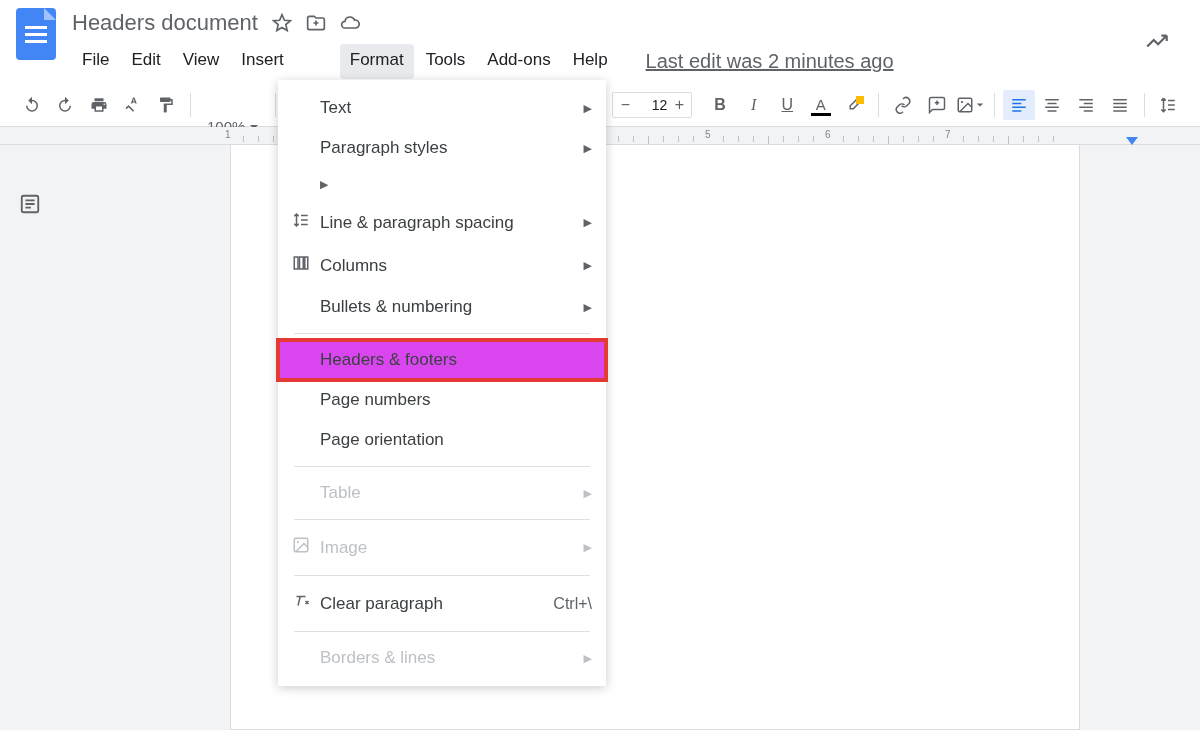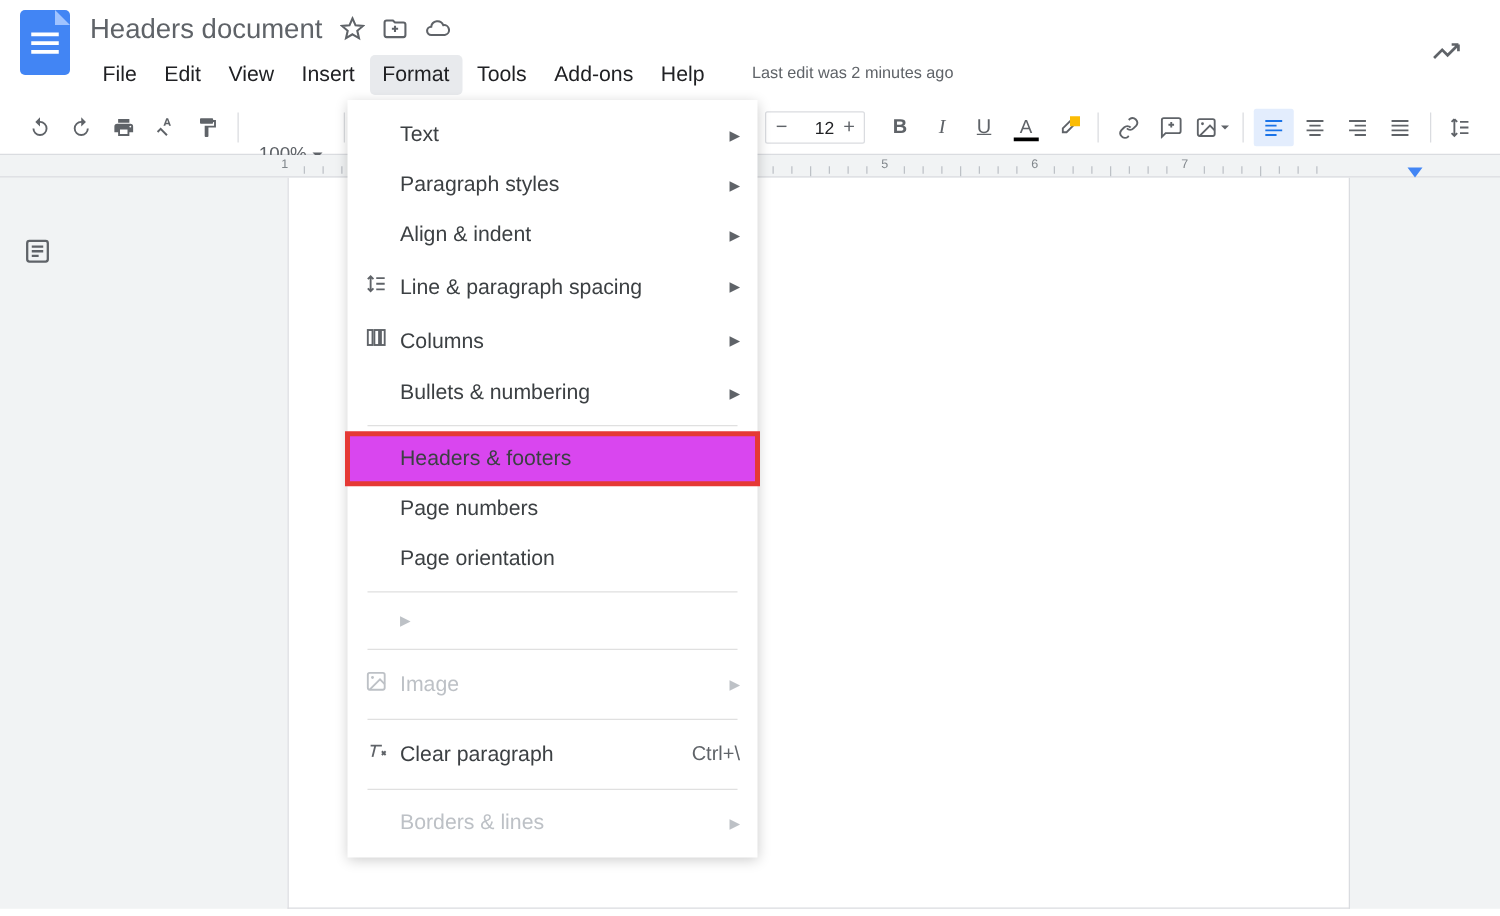--- a/index.html
+++ b/index.html
@@ -11,22 +11,22 @@
 .docs-logo::after { content: ''; position: absolute; left: 9px; top: 18px; width: 22px; height: 3px; background: #fff; box-shadow: 0 7px 0 #fff, 0 14px 0 #fff; }
 
 .title-area { flex: 1; }
 .doc-title-row { display: flex; align-items: center; gap: 14px; }
 .doc-title { font-size: 22px; color: #5f6368; padding: 2px 0; }
 .title-icons { display: flex; gap: 14px; color: #5f6368; }
 .title-icons span, .title-icons svg { width: 20px; height: 20px; cursor: pointer; }
 
 .menubar { display: flex; gap: 2px; margin-top: 6px; }
 .menu-item { padding: 6px 10px; font-size: 17px; color: #202124; cursor: pointer; border-radius: 4px; }
-.menu-item.active { background: #e8eaed; }
-.last-edit { padding: 6px 10px; font-size: 13px; color: #5f6368; cursor: pointer; }
+.menu-item.active { background: #e8eaed; margin-left: 44px; }
+.last-edit { padding: 6px 10px; font-size: 20px; color: #5f6368; text-decoration: underline; cursor: pointer; }
 
 .activity-icon { position: absolute; right: 30px; top: 28px; color: #5f6368; }
 
 .toolbar { display: flex; align-items: center; padding: 6px 16px; border-bottom: 1px solid #dadce0; height: 44px; gap: 2px; margin-top: 4px; }
 .tb-btn { width: 32px; height: 30px; display: flex; align-items: center; justify-content: center; color: #5f6368; cursor: pointer; border-radius: 2px; }
 .tb-btn.active { background: #e3edfd; color: #1a73e8; }
 .tb-sep { width: 1px; height: 24px; background: #dadce0; margin: 0 6px; }
 .zoom-box { display: flex; align-items: center; padding: 0 8px; color: #5f6368; font-size: 15px; gap: 4px; margin-top: 44px; }
 .font-size-box { display: flex; align-items: center; border: 1px solid #dadce0; border-radius: 2px; height: 26px; }
 .font-size-box .fs-btn { width: 24px; text-align: center; color: #5f6368; cursor: pointer; }
@@ -295,21 +295,20 @@
       <span class="dd-label">Text</span>
       <span class="dd-arrow">▶</span>
     </div>
     <div class="dd-item">
       <span class="dd-icon"></span>
       <span class="dd-label">Paragraph styles</span>
       <span class="dd-arrow">▶</span>
     </div>
     <div class="dd-item">
       <span class="dd-icon"></span>
-      <span class="dd-label">Align &amp; indent</span>
       <span class="dd-arrow">▶</span>
     </div>
     <div class="dd-item">
       <span class="dd-icon"><svg width="18" height="18" viewBox="0 0 24 24">
           <path d="M6 4v16m-3-3l3 3 3-3M3 7l3-3 3 3M12 6h9M12 12h9M12 18h9" fill="none" stroke="currentColor" stroke-width="2"></path>
         </svg></span>
       <span class="dd-label">Line &amp; paragraph spacing</span>
       <span class="dd-arrow">▶</span>
     </div>
     <div class="dd-item">
@@ -335,20 +334,21 @@
       <span class="dd-icon"></span>
       <span class="dd-label">Page numbers</span>
     </div>
     <div class="dd-item">
       <span class="dd-icon"></span>
       <span class="dd-label">Page orientation</span>
     </div>
     <div class="dd-sep"></div>
     <div class="dd-item disabled">
       <span class="dd-icon"></span>
+      <span class="dd-label">Table</span>
       <span class="dd-arrow">▶</span>
     </div>
     <div class="dd-sep"></div>
     <div class="dd-item disabled">
       <span class="dd-icon"><svg width="18" height="18" viewBox="0 0 24 24">
           <rect x="3" y="3" width="18" height="18" rx="2" fill="none" stroke="currentColor" stroke-width="2"></rect>
           <circle cx="8" cy="8" r="1.5"></circle>
           <path d="M21 15l-5-5L5 21" fill="none" stroke="currentColor" stroke-width="2"></path>
         </svg></span>
       <span class="dd-label">Image</span>

